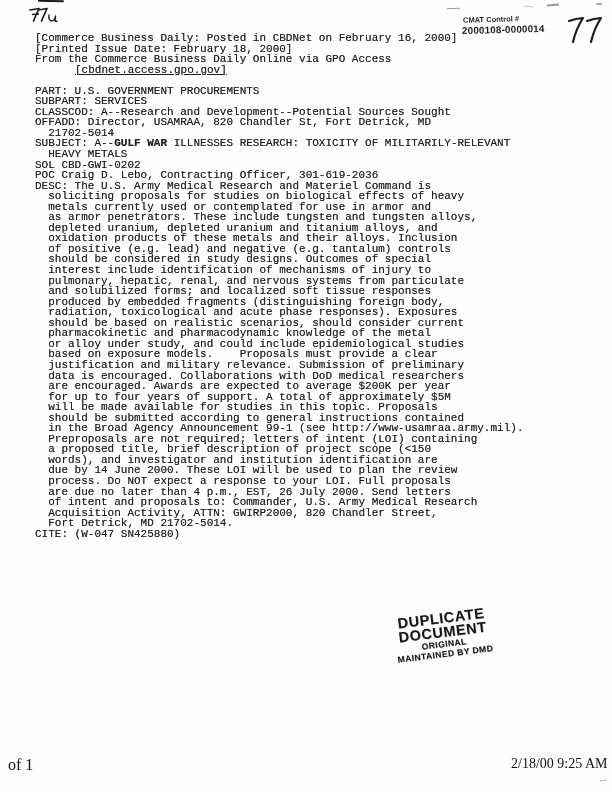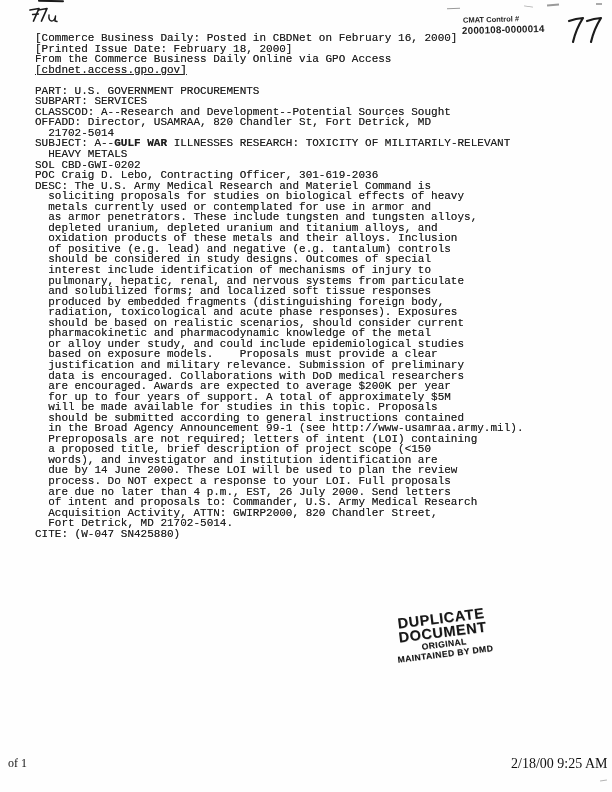--- a/index.html
+++ b/index.html
@@ -18,21 +18,21 @@
     top: 33px;
     font-family: Liberation Mono, monospace;
     font-size: 11px;
     line-height: 10.55px;
     color: #1e1e1e;
     white-space: pre;
     text-shadow: 0 0 0.35px rgba(0,0,0,0.55);
   }
   .doc-line { min-height: 10.55px; }
   .doc-line .b { font-weight: bold; }
-  .doc-line .u { text-decoration: underline; }
+  .doc-line .u { text-decoration: underline; margin-left: 40px; }
 
   
   .cmat-label {
     position: absolute;
     left: 463px; top: 15px;
     font-family: "Liberation Sans", sans-serif;
     font-size: 7.5px;
     font-weight: bold;
     color: #222;
     transform: rotate(-1.5deg);
@@ -66,21 +66,21 @@
     font-family: "Liberation Sans", sans-serif;
     text-shadow: 0.4px 0.4px 0 rgba(0,0,0,0.35);
   }
   .stamp-big   { font-size: 14.5px; font-weight: bold; letter-spacing: 0.6px; line-height: 14px; }
   .stamp-small { font-size: 8.6px;  font-weight: bold; letter-spacing: 0.4px; line-height: 10px; }
 
   
   .footer-left {
     position: absolute; left: 8px; top: 756px;
     font-family: "Liberation Serif", serif;
-    font-size: 12px; color: #111;
+    font-size: 16px; color: #111;
   }
   .footer-right {
     position: absolute; left: 511px; top: 756px;
     font-family: "Liberation Serif", serif;
     font-size: 14px; color: #111;
   }
 
   
   .artifact { position: absolute; background: #1a1a1a; }
   .a1 { left: 38px;  top: 0px;  width: 26px; height: 2.2px; transform: rotate(1.5deg); border-radius: 1px; }

